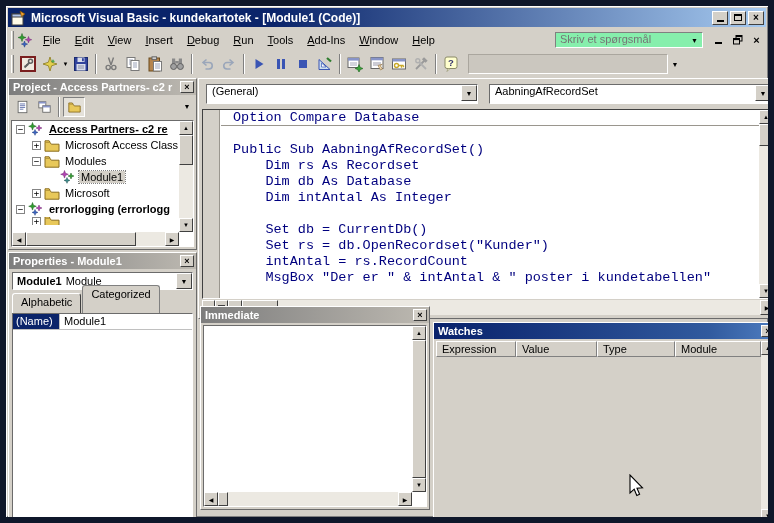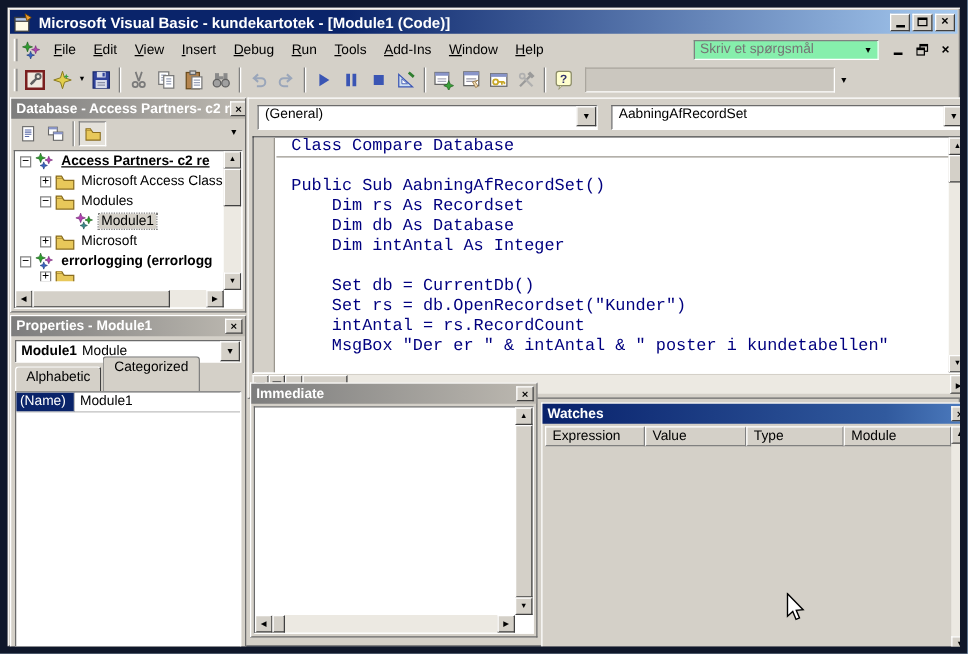--- a/index.html
+++ b/index.html
@@ -365,21 +365,21 @@
             </svg>
           </span>
         </button>
       </span>
     <span class="twell"></span>
     <span class="toverflow">▼</span>
   </div>
 
   <div class="abs panel" id="projpanel" style="left:2px;top:72px;width:189px;height:172px;">
     <div class="ptitle inactive">
-      <span>Database - Access Partners- c2 r</span>
+      <span>Project - Access Partners- c2 r</span>
       <button class="xbtn">×</button>
     </div>
     <div id="projtools">
         <button class="ptool">
           <span class="ic" style="width: 15px; height: 14px;">
             <svg viewBox="0 0 16 16">
               <rect x="3" y="1.5" width="10" height="13" fill="#fff" stroke="#666"></rect>
               <path d="M5 4.5h6M5 6.5h6M5 8.5h6M5 10.5h4" stroke="#5a6aa8"></path>
             </svg>
           </span>
@@ -523,21 +523,21 @@
       <span>(General)</span>
       <button class="combobtn">▼</button>
     </div>
     <div class="combo" style="left:290px;width:283px;">
       <span>AabningAfRecordSet</span>
       <button class="combobtn">▼</button>
     </div>
     <div class="codebody">
       <div class="marginbar"></div>
       <div class="codetext" id="code-lines">
-          <div class="cline sepline">Class Compare Database</div>
+          <div class="cline sepline">Option Compare Database</div>
           <div class="cline"> </div>
           <div class="cline">Public Sub AabningAfRecordSet()</div>
           <div class="cline">    Dim rs As Recordset</div>
           <div class="cline">    Dim db As Database</div>
           <div class="cline">    Dim intAntal As Integer</div>
           <div class="cline"> </div>
           <div class="cline">    Set db = CurrentDb()</div>
           <div class="cline">    Set rs = db.OpenRecordset("Kunder")</div>
           <div class="cline">    intAntal = rs.RecordCount</div>
           <div class="cline">    MsgBox "Der er " &amp; intAntal &amp; " poster i kundetabellen"</div>

